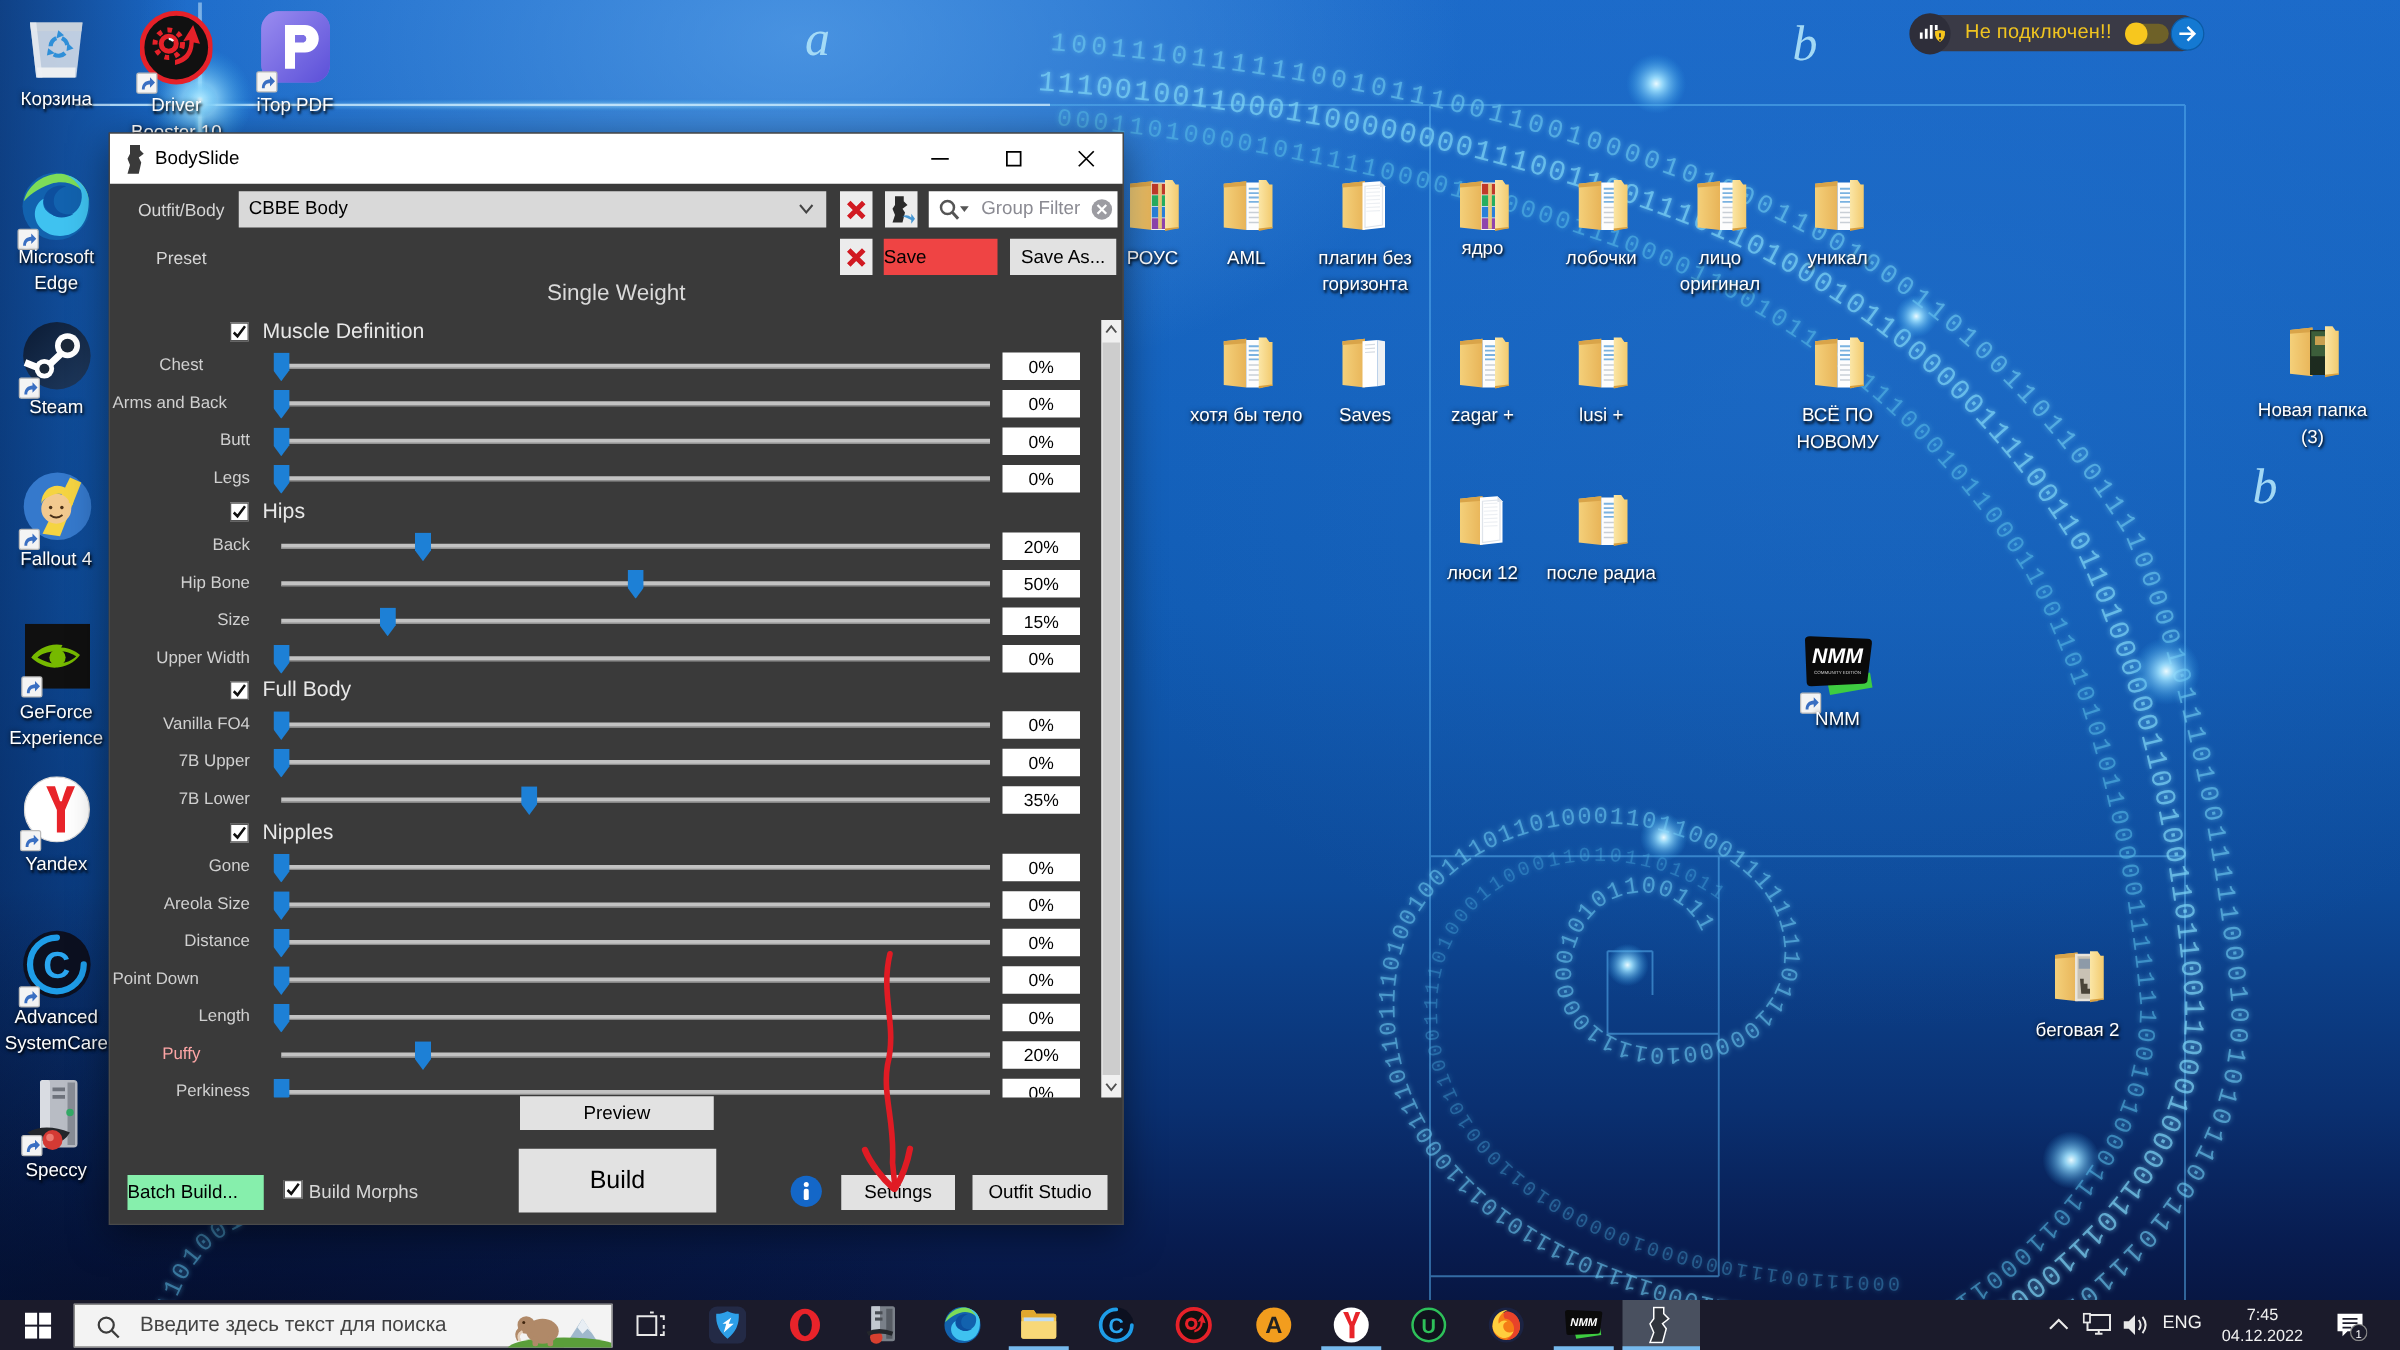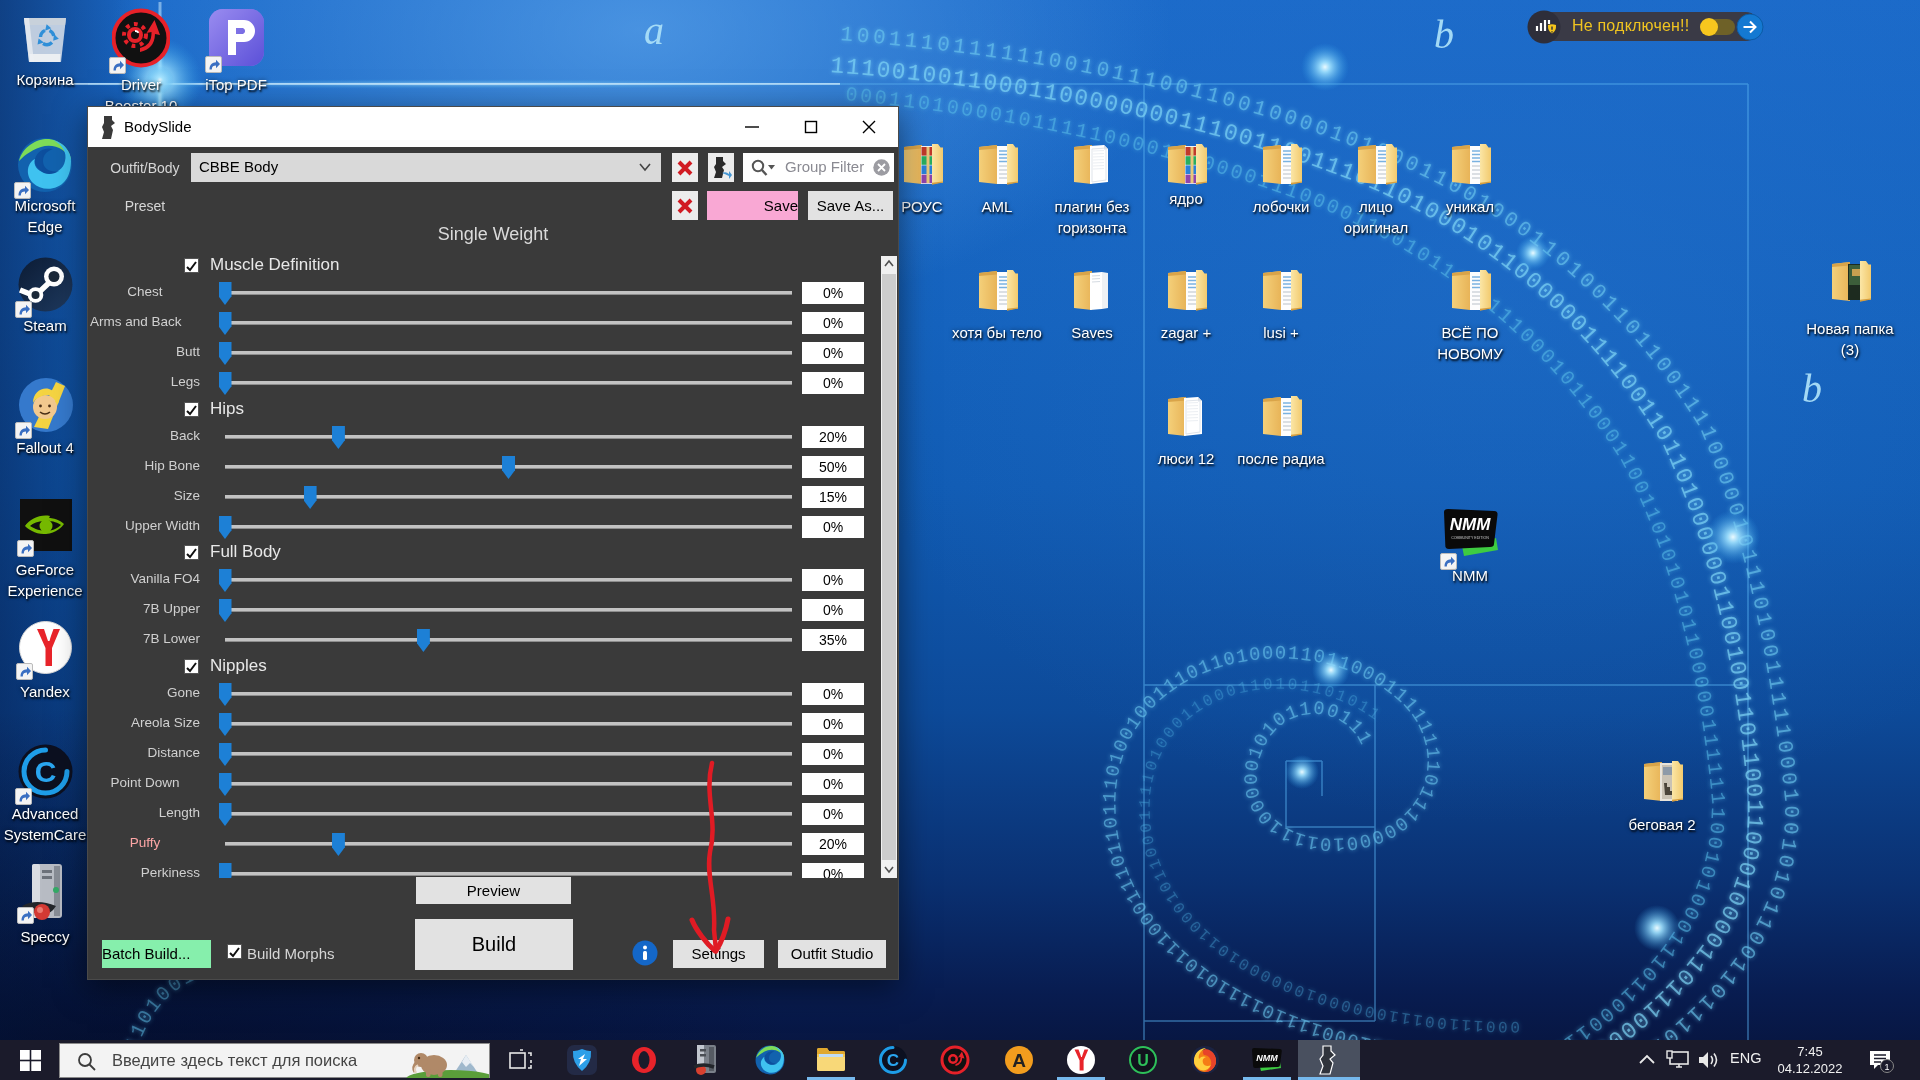--- a/index.html
+++ b/index.html
@@ -467,21 +467,21 @@
       <path d="M12 11 L16.5 16" stroke="#555" stroke-width="2.4"></path>
       <path d="M18 6 l7 0 -3.5 4.5 z" fill="#555"></path>
     </svg>
     <div class="abs" style="left:42px;top:5px;color:#8a8a92;font-size:15px">Group Filter</div>
     <svg class="abs" style="left:130px;top:6px" width="17" height="17">
           <circle cx="8.5" cy="8.5" r="8.2" fill="#9c9ca2"></circle>
           <path d="M5 5 L12 12 M12 5 L5 12" stroke="#fff" stroke-width="1.8"></path>
         </svg>
   </div>
 
-  <div class="abs" style="left:619px;top:44px;width:91px;height:29px;background:#f9a8d4;color:#000;font-size:15px;text-align:right;line-height:29px">Save</div>
+  <div class="abs" style="left:619px;top:44px;width:91px;height:29px;background:#ef4444;color:#000;font-size:15px;text-align:left;line-height:29px">Save</div>
   <div class="abs" style="left:720px;top:44px;width:85px;height:29px;background:#e2e2e2;color:#000;font-size:15px;text-align:center;line-height:29px">Save As...</div>
 
   <div class="abs" style="left:0px;top:77px;width:810px;text-align:center;font-size:18px;color:#dadada">Single Weight</div>
  </div>
 
  <div class="abs" id="sliders" style="left:0;top:149px;width:793px;height:622px;overflow:hidden">
 <div class="abs" style="left:96px;top:2px;width:15px;height:15px;background:#fff;border:1px solid #555"><svg width="13" height="13">
           <path d="M2 7 L5 10 L11 2" fill="none" stroke="#111" stroke-width="2"></path>
         </svg></div>
 <div class="abs" style="left:122px;top:-1px;font-size:17px;color:#e8e8e8">Muscle Definition</div>
@@ -546,21 +546,21 @@
 <div class="abs" style="left:130.5px;top:427px;width:13px;height:23px;background:#1d80d6;clip-path:polygon(0 0,100% 0,100% 62%,50% 100%,0 62%)"></div>
 <div class="abs" style="left:714px;top:427px;width:62px;height:22px;background:#fff;color:#000;font-size:14px;text-align:center;line-height:22px">0%</div>
 <div class="abs" style="left:2px;top:459px;width:110px;text-align:right;font-size:13.5px;color:#d0d0d0">Areola Size</div>
 <div class="abs" style="left:137px;top:466px;width:567px;height:4px;background:#c2c2c2;border-bottom:1px solid #8d8d8d"></div>
 <div class="abs" style="left:130.5px;top:457px;width:13px;height:23px;background:#1d80d6;clip-path:polygon(0 0,100% 0,100% 62%,50% 100%,0 62%)"></div>
 <div class="abs" style="left:714px;top:457px;width:62px;height:22px;background:#fff;color:#000;font-size:14px;text-align:center;line-height:22px">0%</div>
 <div class="abs" style="left:2px;top:489px;width:110px;text-align:right;font-size:13.5px;color:#d0d0d0">Distance</div>
 <div class="abs" style="left:137px;top:496px;width:567px;height:4px;background:#c2c2c2;border-bottom:1px solid #8d8d8d"></div>
 <div class="abs" style="left:130.5px;top:487px;width:13px;height:23px;background:#1d80d6;clip-path:polygon(0 0,100% 0,100% 62%,50% 100%,0 62%)"></div>
 <div class="abs" style="left:714px;top:487px;width:62px;height:22px;background:#fff;color:#000;font-size:14px;text-align:center;line-height:22px">0%</div>
-<div class="abs" style="left:2px;top:519px;width:110px;text-align:center;font-size:13.5px;color:#d0d0d0">Point Down</div>
+<div class="abs" style="left:2px;top:519px;width:110px;text-align:left;font-size:13.5px;color:#d0d0d0">Point Down</div>
 <div class="abs" style="left:137px;top:526px;width:567px;height:4px;background:#c2c2c2;border-bottom:1px solid #8d8d8d"></div>
 <div class="abs" style="left:130.5px;top:517px;width:13px;height:23px;background:#1d80d6;clip-path:polygon(0 0,100% 0,100% 62%,50% 100%,0 62%)"></div>
 <div class="abs" style="left:714px;top:517px;width:62px;height:22px;background:#fff;color:#000;font-size:14px;text-align:center;line-height:22px">0%</div>
 <div class="abs" style="left:2px;top:549px;width:110px;text-align:right;font-size:13.5px;color:#d0d0d0">Length</div>
 <div class="abs" style="left:137px;top:556px;width:567px;height:4px;background:#c2c2c2;border-bottom:1px solid #8d8d8d"></div>
 <div class="abs" style="left:130.5px;top:547px;width:13px;height:23px;background:#1d80d6;clip-path:polygon(0 0,100% 0,100% 62%,50% 100%,0 62%)"></div>
 <div class="abs" style="left:714px;top:547px;width:62px;height:22px;background:#fff;color:#000;font-size:14px;text-align:center;line-height:22px">0%</div>
 <div class="abs" style="left:2px;top:579px;width:110px;text-align:center;font-size:13.5px;color:#fca5a5">Puffy</div>
 <div class="abs" style="left:137px;top:586px;width:567px;height:4px;background:#c2c2c2;border-bottom:1px solid #8d8d8d"></div>
 <div class="abs" style="left:243.9px;top:577px;width:13px;height:23px;background:#1d80d6;clip-path:polygon(0 0,100% 0,100% 62%,50% 100%,0 62%)"></div>

